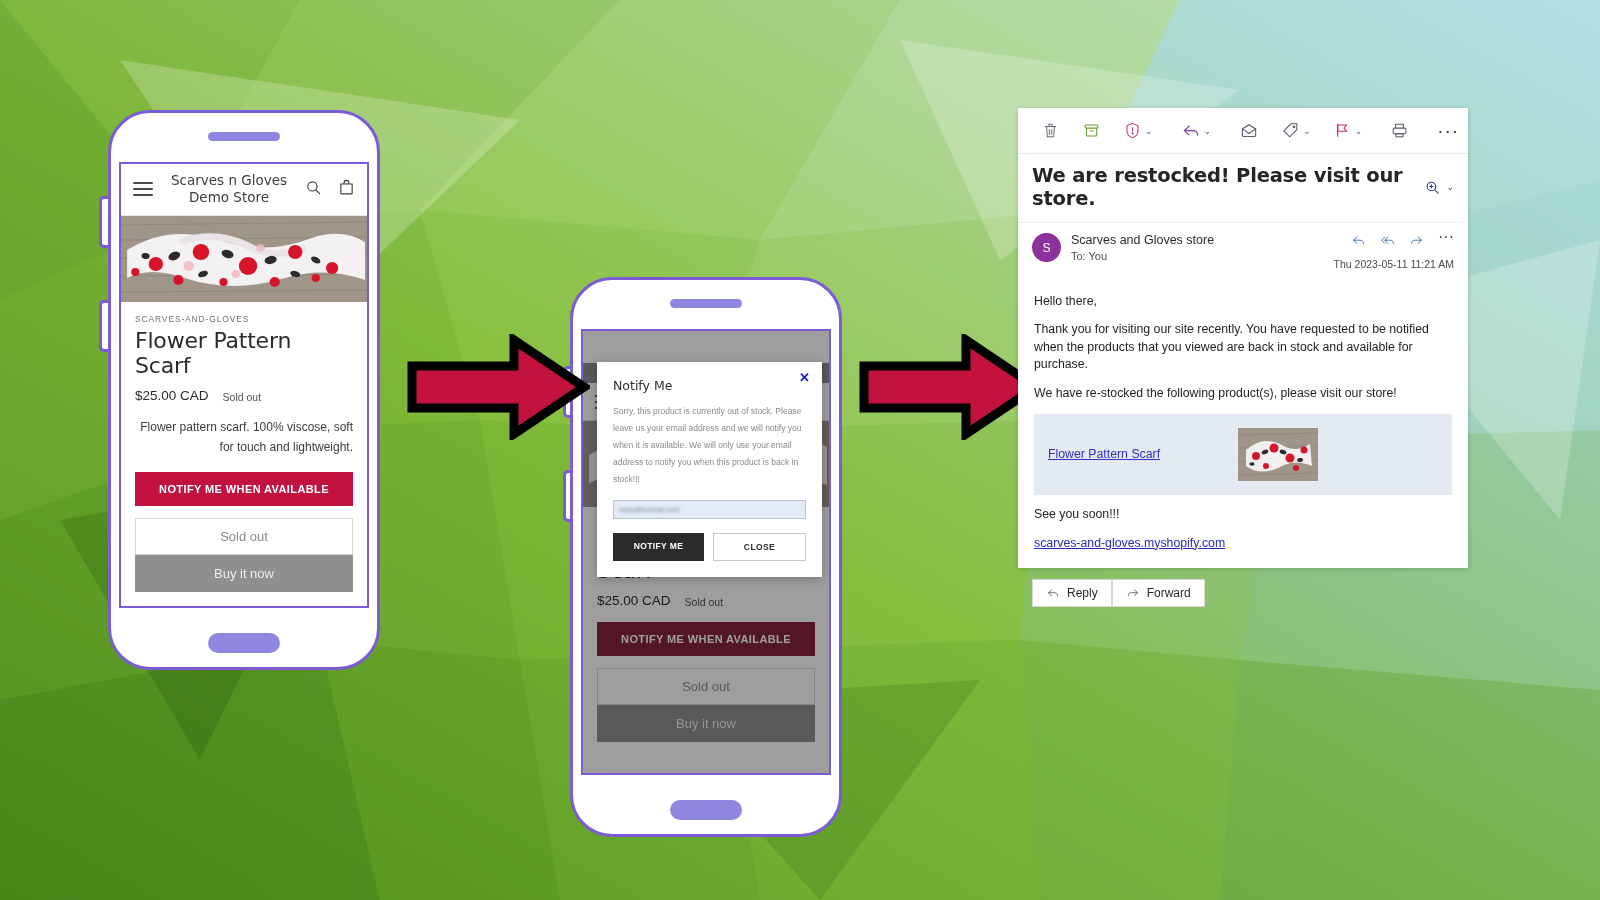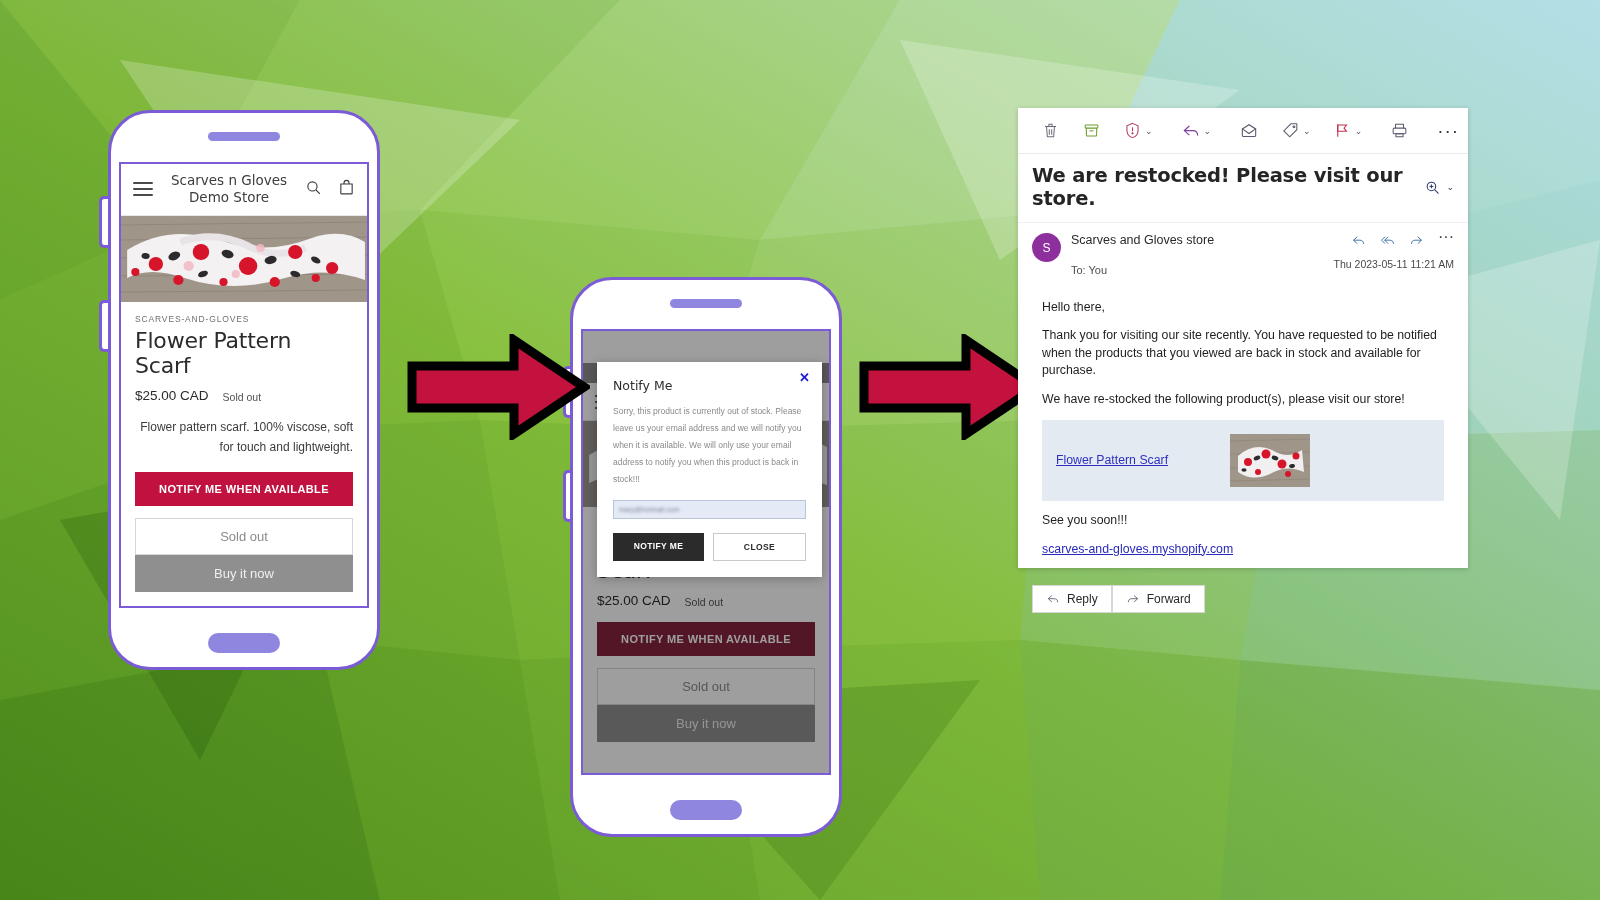--- a/index.html
+++ b/index.html
@@ -128,26 +128,26 @@
                   font-family:"DejaVu Sans", sans-serif;}
   .zoomwrap { display:flex; align-items:center; gap:5px; color:#2b3a6b; }
 
   .mail-from-row { display:flex; align-items:flex-start; padding:10px 14px 8px; }
   .avatar {
     width:29px; height:29px; border-radius:50%; background:#8e2f9e; color:#fff;
     display:flex; align-items:center; justify-content:center; font-size:12px;
     flex:0 0 auto; margin-right:10px;
   }
   .from-name { font-size:12.5px; color:#2a2a2a; }
-  .from-to { font-size:11px; color:#4d4d4d; margin-top:17px; }
+  .from-to { font-size:11px; color:#4d4d4d; margin-top:3px; }
   .from-actions { margin-left:auto; text-align:right; }
   .act-icons { display:flex; gap:14px; justify-content:flex-end; color:#3a6ea5; }
   .mail-date { font-size:10.5px; color:#4a4a4a; margin-top:6px; }
 
-  .mail-body { padding:4px 24px 12px; font-size:12.3px; color:#1f1f1f; line-height:1.42; }
+  .mail-body { padding:4px 16px 12px; font-size:12.3px; color:#1f1f1f; line-height:1.42; }
   .mail-body p { margin:11px 0; }
   .product-card {
     background:#e3eaf2; display:flex; align-items:center;
     padding:14px 14px; margin:12px 0 8px; min-height:78px;
   }
   .product-link { color:#3030c0; text-decoration:underline; font-size:12.3px; }
   .product-thumb { margin-left:auto; margin-right:120px; width:80px; height:53px;
                    display:block; border:0; }
   .store-link { color:#2929bb; text-decoration:underline; font-size:12.3px; }
   .mail-footer { display:flex; gap:0; padding:4px 14px 14px;text-align:right; }

